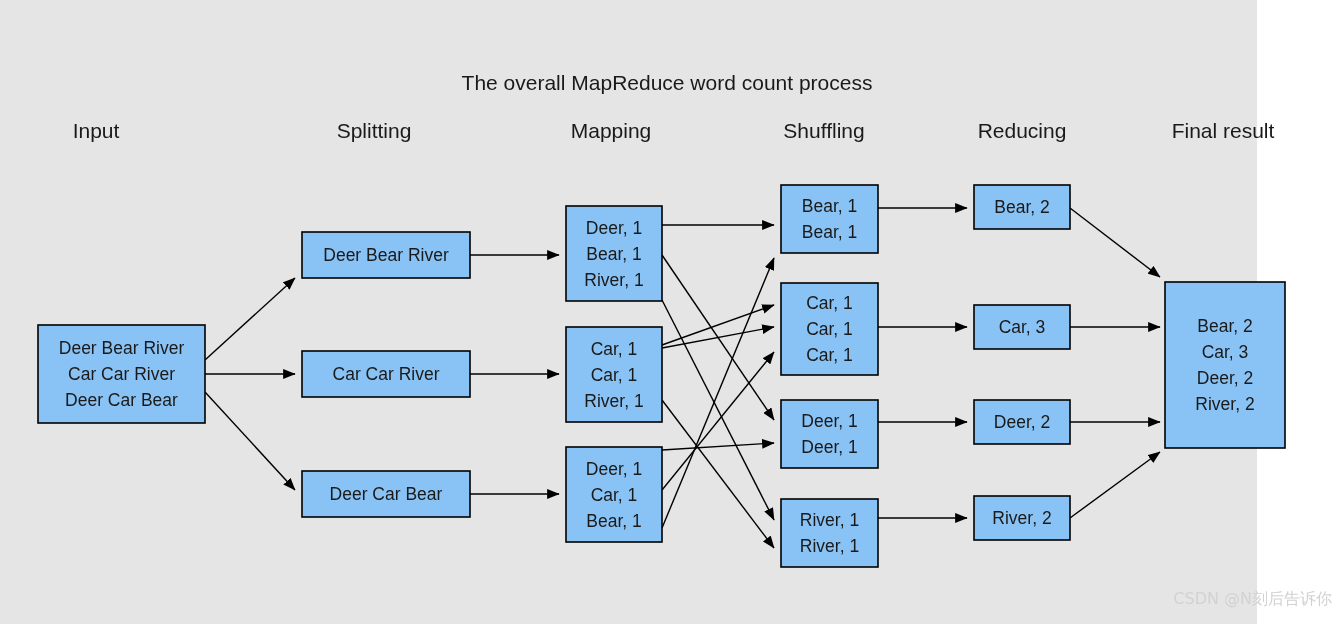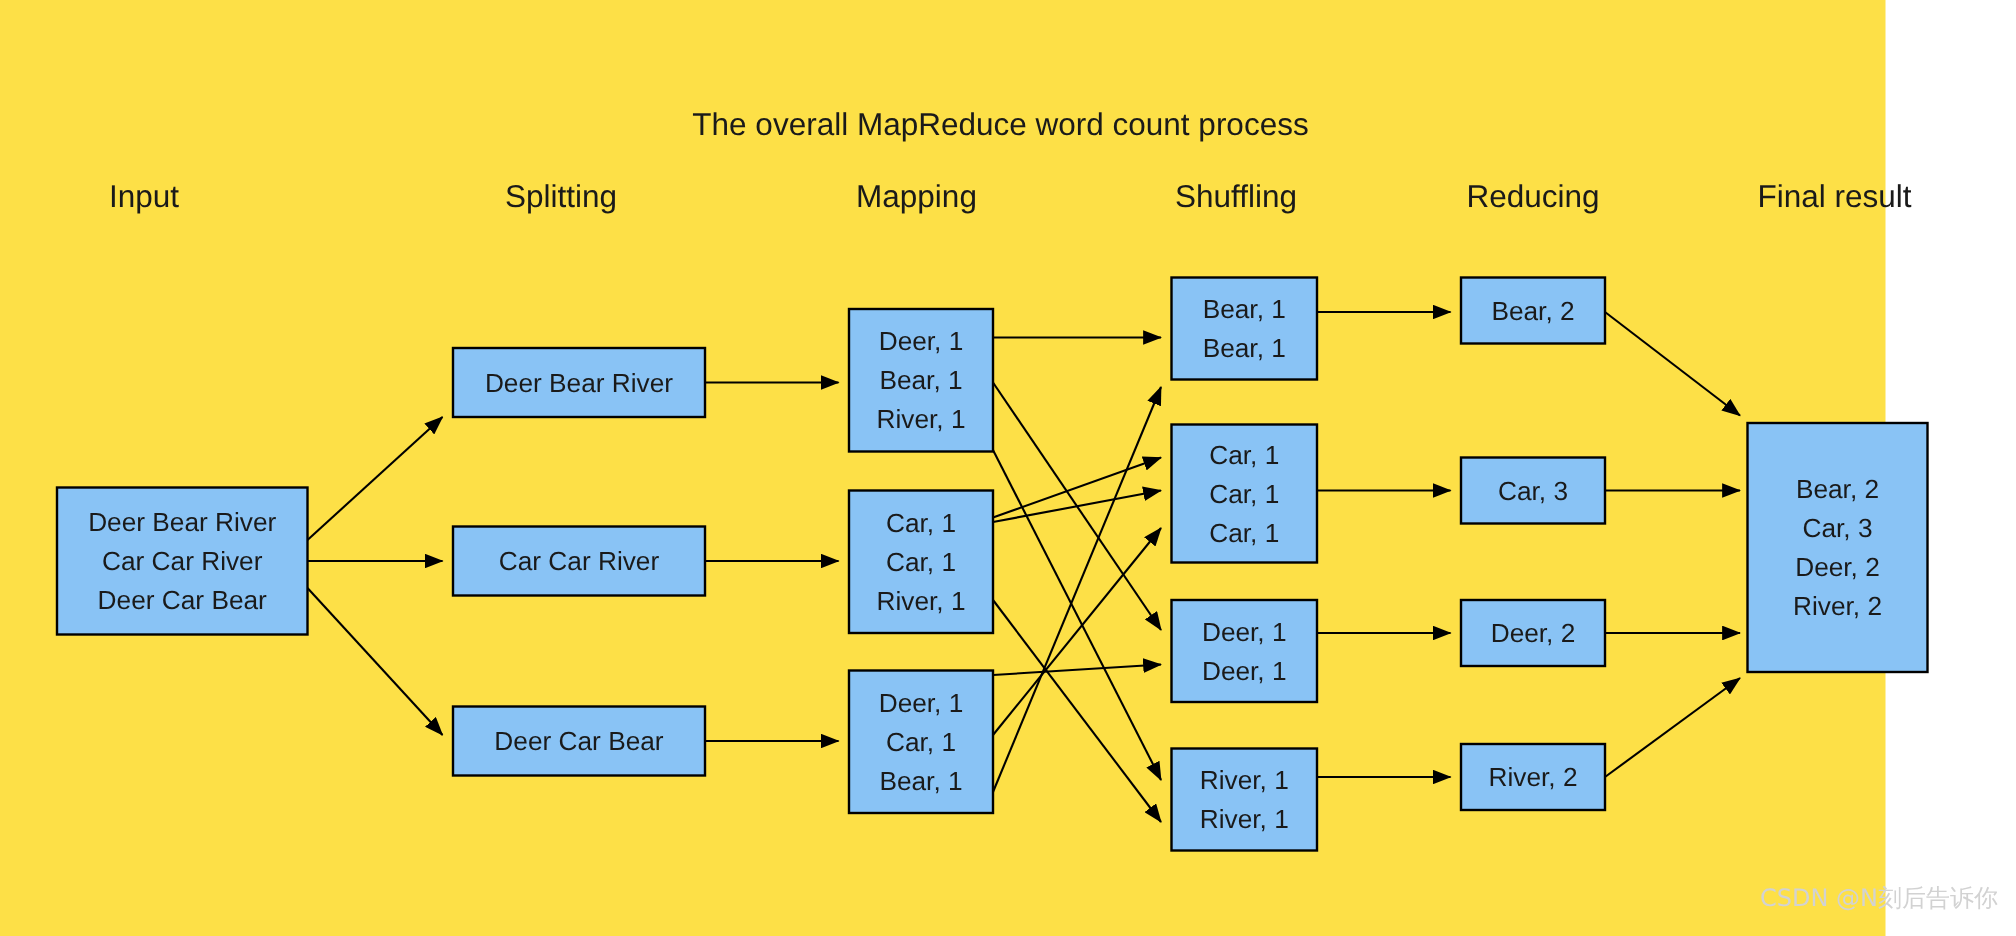--- a/index.html
+++ b/index.html
@@ -10,21 +10,21 @@
   body {
     width: 1344px;
     height: 624px;
     font-family: "Liberation Sans", sans-serif;
     overflow: hidden;
   }
   #diagram-root {
     position: relative;
     width: 1257px;
     height: 624px;
-    background: #fde047;
+    background: #e5e5e5;
   }
   svg.diagram {
     display: block;
     width: 1344px;
     height: 624px;
   }
   text {
     font-family: "Liberation Sans", sans-serif;
     fill: #1a1a1a;
   }

